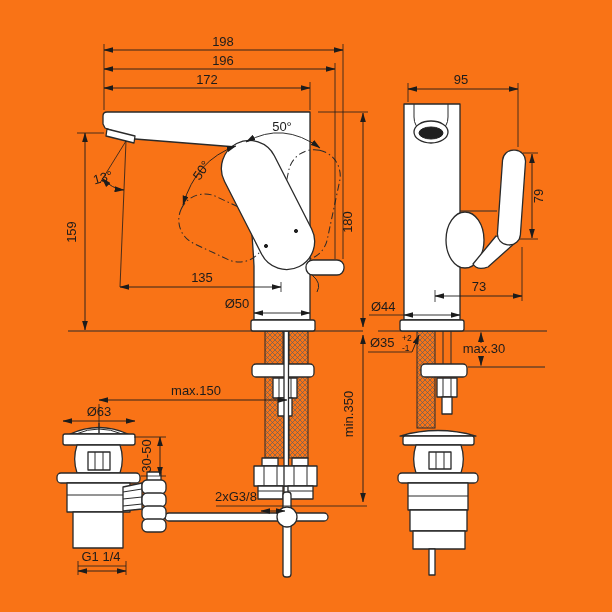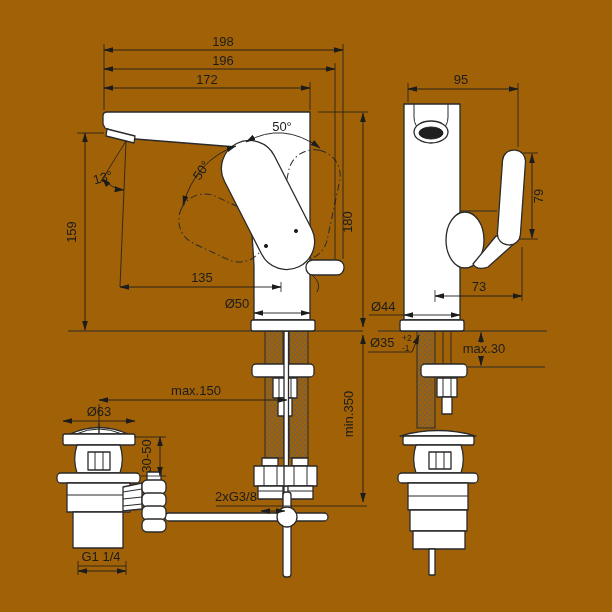--- a/index.html
+++ b/index.html
@@ -1,16 +1,16 @@
 <!DOCTYPE html>
 <html><head>
 <meta charset="utf-8">
 <style>
   html,body{margin:0;padding:0;background:#fff;}
-  #canvas{position:relative;width:612px;height:612px;background:#a16207;overflow:hidden;}
+  #canvas{position:relative;width:612px;height:612px;background:#f97316;overflow:hidden;}
   svg{position:absolute;left:0;top:0;}
   svg text{font-family:"Liberation Sans","DejaVu Sans",sans-serif;font-size:13px;fill:#1c1c1c;}
   svg text.tol{font-size:8.5px;}
   .outline{fill:#ffffff;stroke:#2a2a2a;stroke-width:1.3;stroke-linejoin:round;}
   .thin{fill:none;stroke:#2a2a2a;stroke-width:1;}
   .dim{stroke:#1c1c1c;stroke-width:0.9;fill:none;}
   .ext{stroke:#1c1c1c;stroke-width:0.8;fill:none;}
   .dash{fill:none;stroke:#2a2a2a;stroke-width:1;stroke-dasharray:7 3 1.5 3;}
   .braid{fill:url(#braid);stroke:#2a2a2a;stroke-width:1;}
   .darkfill{fill:#1f1f1f;stroke:#1f1f1f;}

